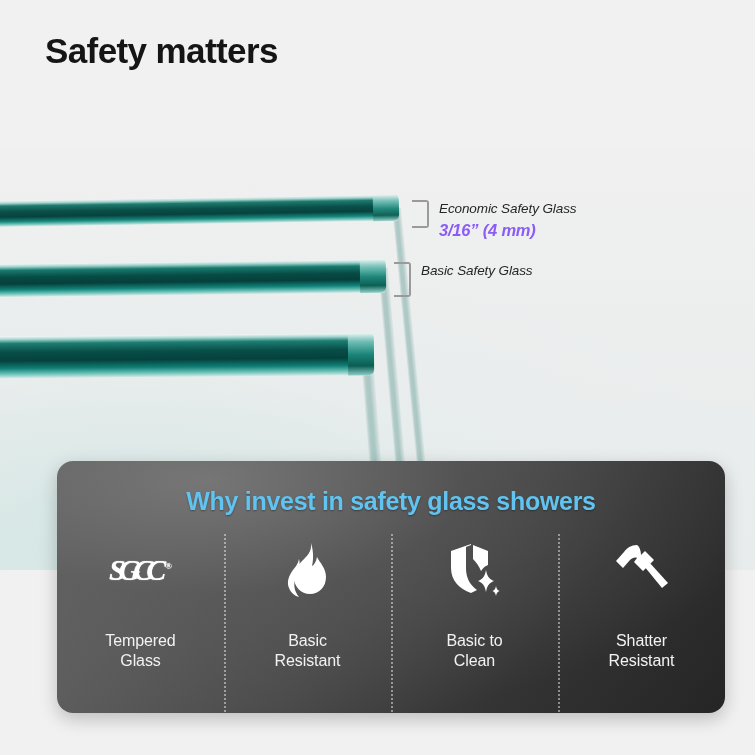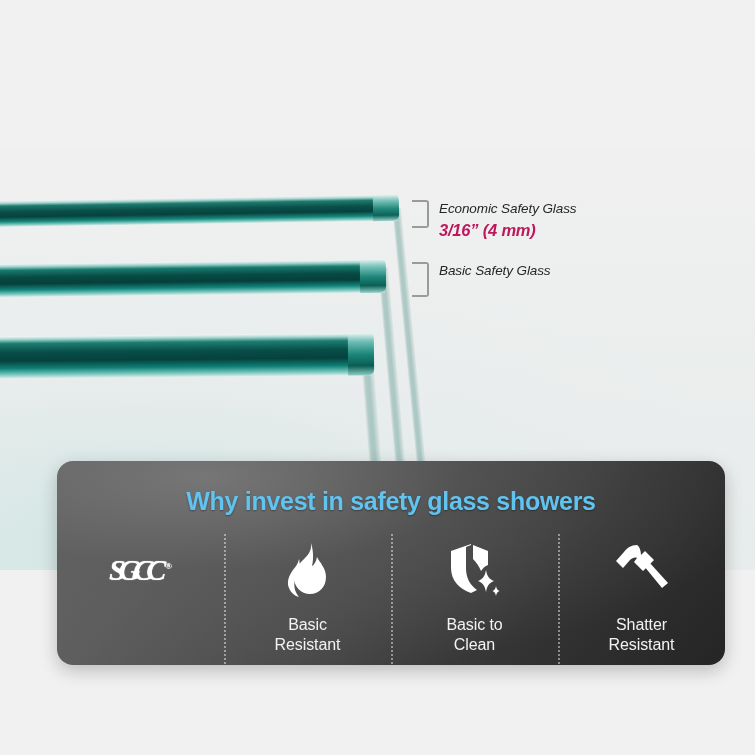--- a/index.html
+++ b/index.html
@@ -62,48 +62,48 @@
     width:17px;
     border-radius:0 3px 3px 0;
   }
   .bracket.blue { border-color:#4a8cbe; }
   .mtext { margin-left:10px; }
   .mtext .m1 {
     font-style:italic; font-size:13.5px; color:#262626;
     letter-spacing:-0.1px; line-height:1.35;
   }
   .mtext .m2 {
-    font-style:italic; font-weight:bold; font-size:16.5px; color:#be185d;
+    font-style:italic; font-weight:bold; font-size:16.5px; color:#8b5cf6;
     letter-spacing:-0.2px; line-height:1.35; margin-top:1px;
   }
   .measure.premium .m1, .measure.premium .m2 { color:#3d86bd; }
 
   
   .card {
-    position:absolute; left:57px; top:461px; width:668px; height:204px;
+    position:absolute; left:57px; top:461px; width:668px; height:252px;
     border-radius:16px;
     background:
       radial-gradient(130% 150% at 22% 8%, rgba(122,122,122,0.85) 0%, rgba(92,92,92,0.5) 30%, rgba(40,40,40,0) 66%),
       linear-gradient(128deg,#6a6a6a 0%,#5d5d5d 22%,#4a4a4a 48%,#343434 72%,#252525 100%);
     box-shadow:0 6px 18px rgba(0,0,0,0.22);
     overflow:hidden;
   }
   .card-title {
     position:absolute; top:26px; left:0; width:100%;
     text-align:center; font-size:25px; font-weight:bold;
     color:#61c3ef; letter-spacing:-0.3px;
     text-shadow:0 1px 2px rgba(0,0,0,0.35);
   }
   .features {
     position:absolute; top:78px; left:0; width:100%; height:165px;
     display:flex;
   }
   .feature {
     flex:1; position:relative;
-    display:flex; flex-direction:column; align-items:center;
+    display:flex; flex-direction:column; align-items:center;gap:16px;
   }
   .feature + .feature::before {
     content:""; position:absolute; left:0; top:-5px; bottom:-8px;
     border-left:2px dotted rgba(255,255,255,0.45);
   }
   .f-icon {
     height:62px; display:flex; align-items:center; justify-content:center;
   }
   .f-label {
     margin-top:14px; text-align:center; color:#f2f2f2;
@@ -116,20 +116,21 @@
     text-shadow:0 0 1px rgba(255,255,255,0.8);
   }
   .sgcc sup { font-size:9px; letter-spacing:0; vertical-align:super; margin-left:6px; }
 </style>
 </head>
 <body>
 
 <div id="stage">
 
   <div class="header">
+    <div class="title">Safety matters</div>
   </div>
 
   <div class="photo">
 
     <div class="drop" style="left:392px; top:58px; height:330px; transform:rotate(-5.5deg);"></div>
     <div class="drop" style="left:378px; top:118px; height:290px; transform:rotate(-5deg); width:10px;"></div>
     <div class="drop" style="left:360px; top:195px; height:245px; transform:rotate(-4.5deg); width:12px;"></div>
 
     <div class="slab" style="top:48px; width:410px; height:26px; transform:rotate(-0.9deg);">
       <div class="face" style="background:linear-gradient(180deg,
@@ -175,37 +176,41 @@
   </div>
 
   <div class="measure" style="left:412px; top:200px;">
     <div class="bracket" style="height:28px;"></div>
     <div class="mtext">
       <div class="m1">Economic Safety Glass</div>
       <div class="m2">3/16” (4 mm)</div>
     </div>
   </div>
 
-  <div class="measure" style="left:412px; top:262px;">
+  <div class="measure" style="left:394px; top:262px;">
     <div class="bracket" style="height:35px;"></div>
     <div class="mtext">
       <div class="m1">Basic Safety Glass</div>
     </div>
   </div>
 
 
   <div class="card">
     <div class="card-title">Why invest in safety glass showers</div>
 
     <div class="features">
 
       <div class="feature">
         <div class="f-icon">
           <span class="sgcc">SGCC</span>
             <span class="sgcc" style="letter-spacing:0;"><sup>®</sup></span>
+        </div>
+        <div class="f-label">
+          <div>Tempered</div>
+          <div>Glass</div>
         </div>
       </div>
 
       <div class="feature">
         <div class="f-icon">
           <svg width="46" height="56" viewBox="0 0 46 56" aria-hidden="true">
             <path fill="#ffffff" d="M26 1c1 9-4 13-9 18C12 24 9 29 9 35c0 10 7 17 16 17s16-7 16-17c0-9-6-14-9-20-1 5-3 8-5 9 2-8 1-17-1-23z"></path>
             <path fill="#ffffff" d="M14 17c-1 6-5 9-8 14-3 5-4 10-2 15 2 5 6 8 10 9-5-6-6-13-3-20 2-6 5-11 3-18z"></path>
           </svg>
         </div>

